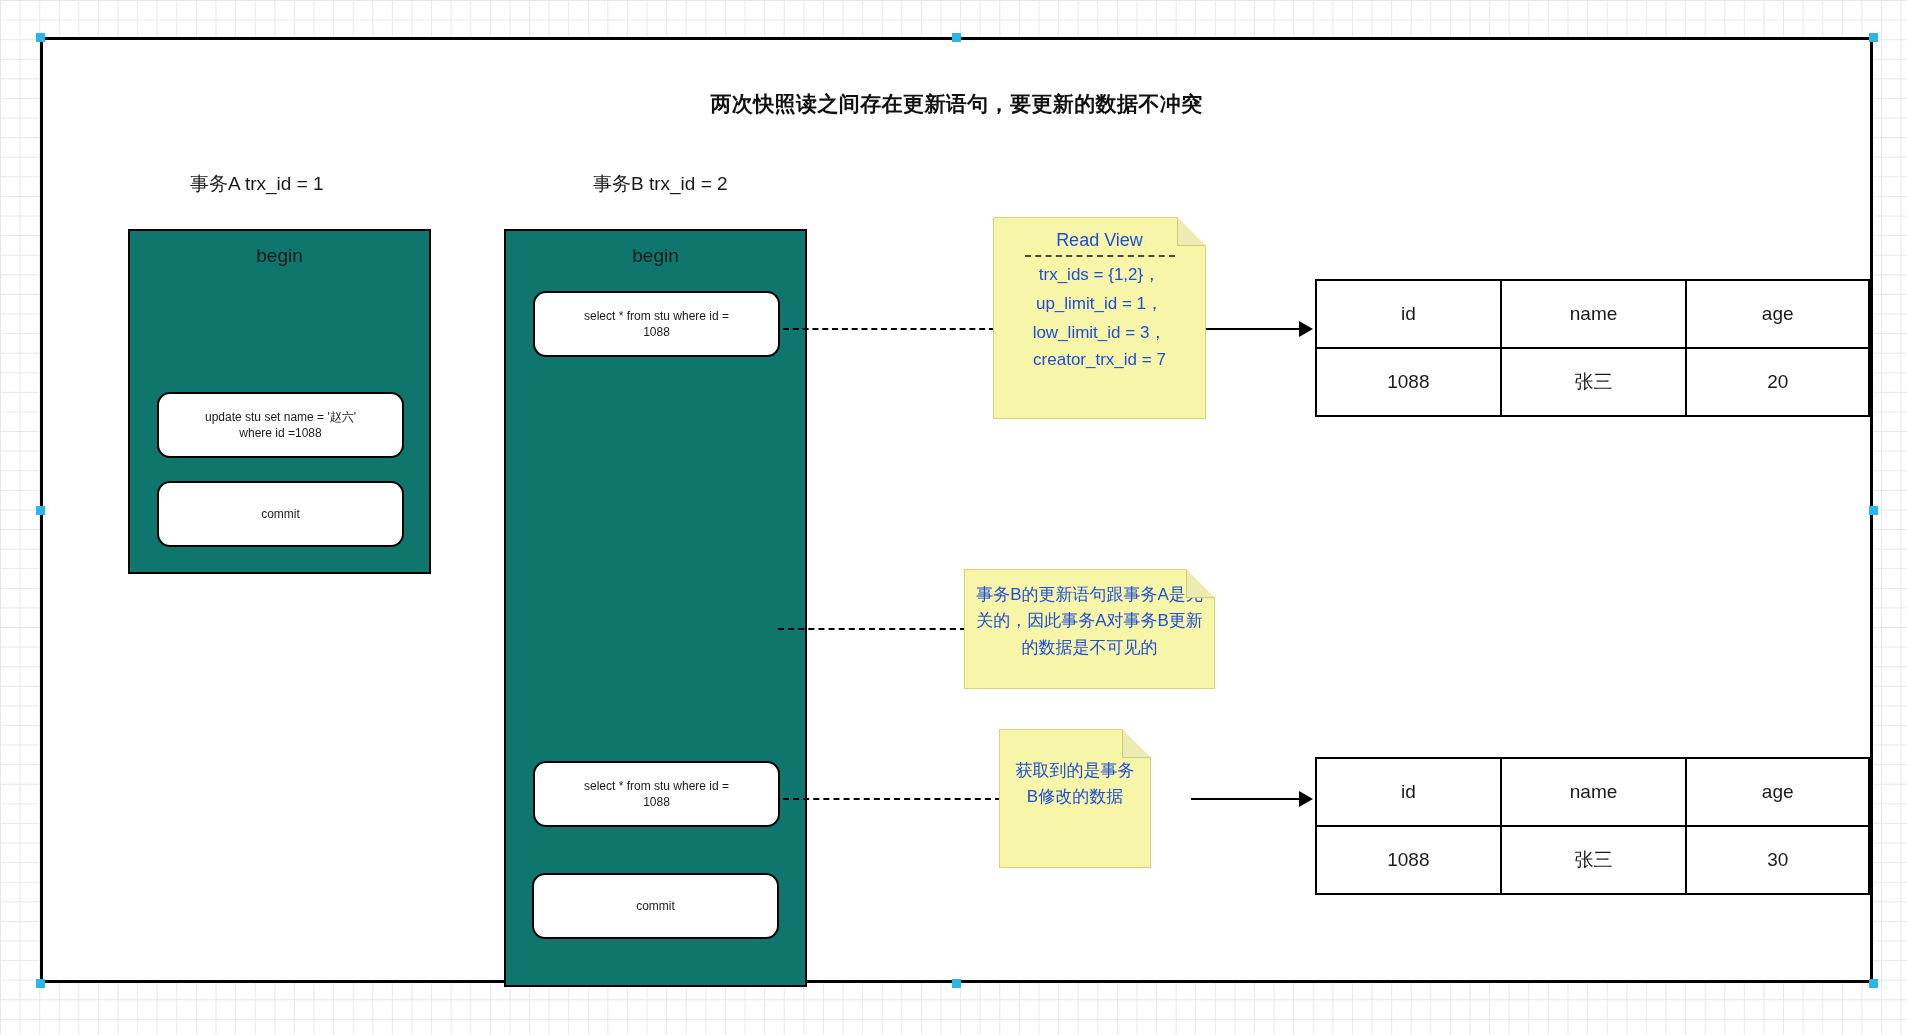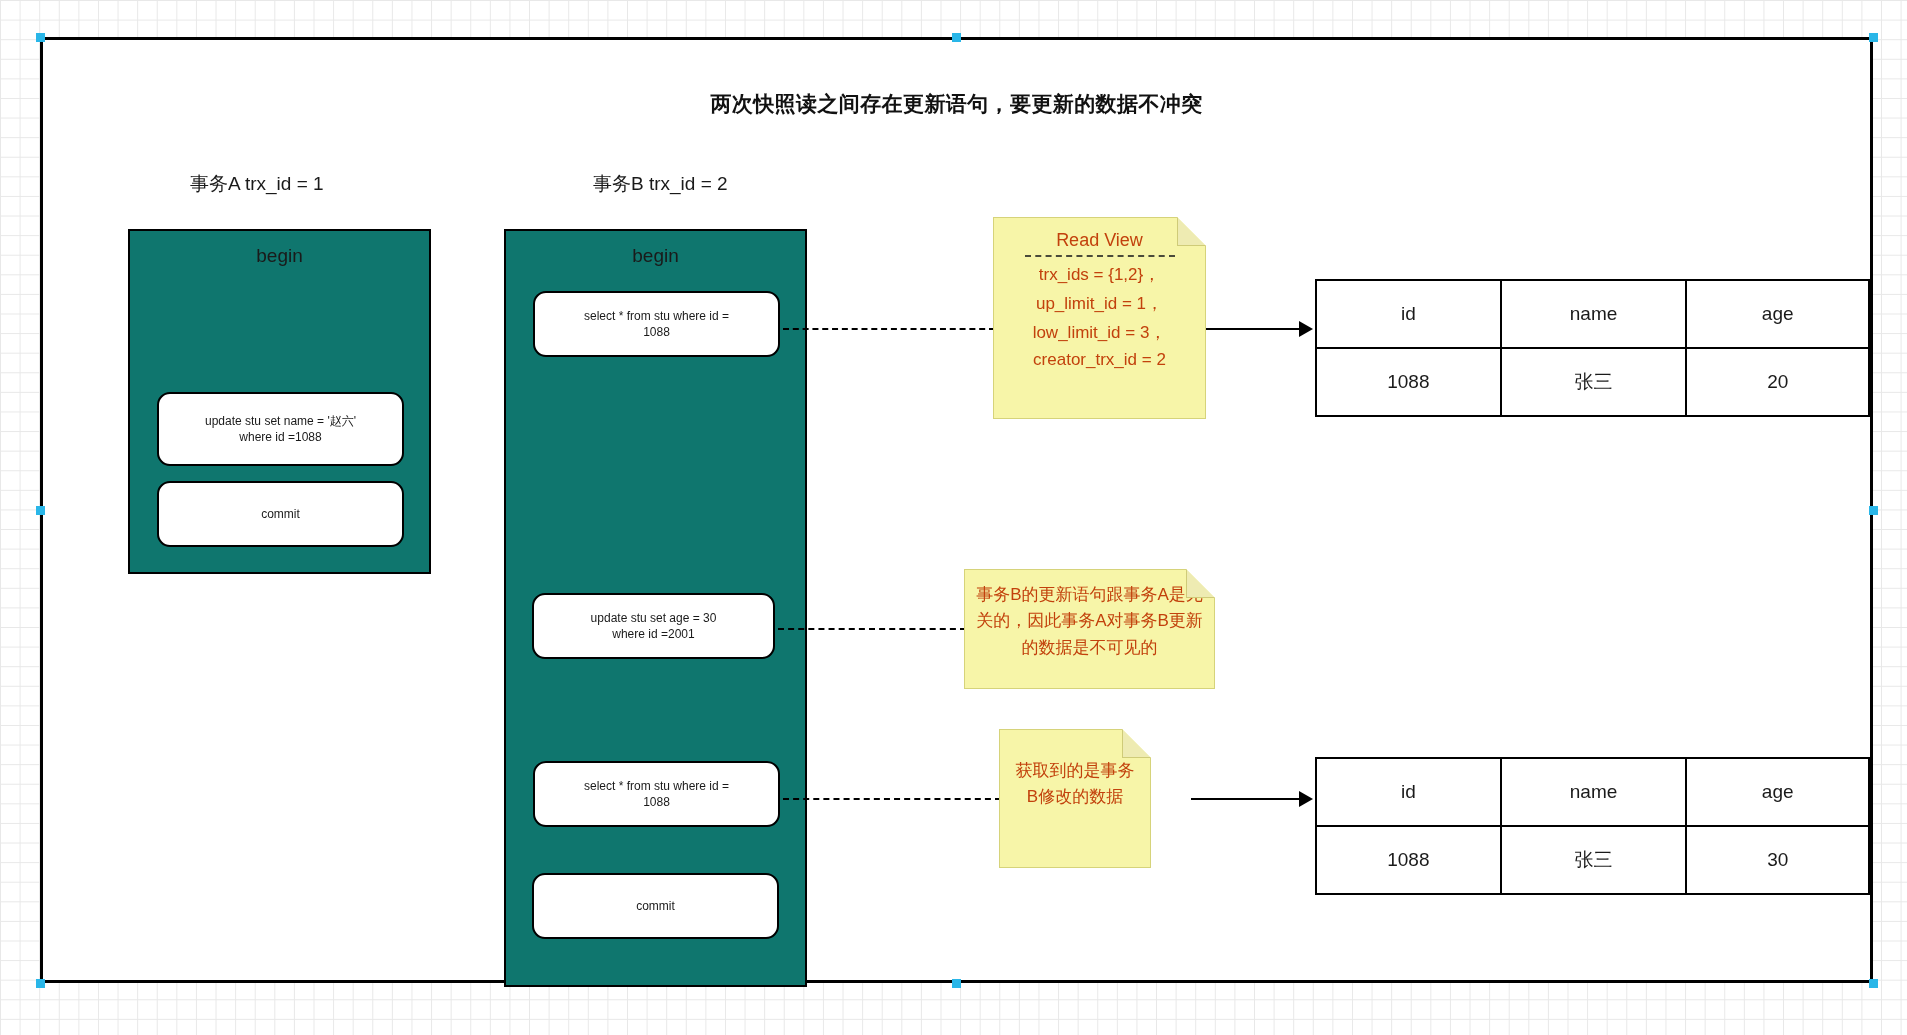--- a/index.html
+++ b/index.html
@@ -93,36 +93,36 @@
     border-radius: 13px;
     box-sizing: border-box;
     display: flex;
     align-items: center;
     justify-content: center;
     text-align: center;
     font-size: 12px;
     line-height: 1.35;
     padding: 0 6px;
   }
-  #txn-a-update { left: 114px; top: 352px; width: 247px; height: 74px; }
+  #txn-a-update { left: 114px; top: 352px; width: 247px; height: 66px; }
   #txn-a-commit { left: 114px; top: 441px; width: 247px; height: 66px; }
 
   #txn-b-select1 { left: 490px; top: 251px; width: 247px; height: 66px; }
   #txn-b-update  { left: 489px; top: 553px; width: 243px; height: 66px; }
   #txn-b-select2 { left: 490px; top: 721px; width: 247px; height: 66px; }
   #txn-b-commit  { left: 489px; top: 833px; width: 247px; height: 66px; }
 
   
   .note {
     position: absolute;
     background: #f7f5a8;
     border: 1px solid #d6d37a;
     box-sizing: border-box;
     font-size: 17px;
-    color: #c2410c;
+    color: #1d4ed8;
   }
   .note .fold {
     position: absolute;
     right: -1px;
     top: -1px;
     width: 28px;
     height: 28px;
     background: #eeebb2;
     border-left: 1px solid #cfcb78;
     border-bottom: 1px solid #cfcb78;
@@ -246,21 +246,20 @@
   <div class="txn-box" id="txn-a-box">
     <div class="begin-label">begin</div>
   </div>
   <div class="stmt-box" id="txn-a-update">update stu set name = '赵六'<br>where id =1088</div>
   <div class="stmt-box" id="txn-a-commit">commit</div>
 
   <div class="txn-box" id="txn-b-box">
     <div class="begin-label">begin</div>
   </div>
   <div class="stmt-box" id="txn-b-select1">select * from stu where id =<br>1088</div>
-  <div class="stmt-box" id="txn-b-update">update stu set age = 30<br>where id =2001</div>
   <div class="stmt-box" id="txn-b-select2">select * from stu where id =<br>1088</div>
   <div class="stmt-box" id="txn-b-commit">commit</div>
 
   <div class="dashed-line" id="conn-1-dash"></div>
   <div class="solid-line" id="conn-1-solid"></div>
   <div class="arrow-head" id="conn-1-arrow"></div>
 
   <div class="dashed-line" id="conn-2-dash"></div>
 
   <div class="dashed-line" id="conn-3-dash"></div>
@@ -268,21 +267,21 @@
   <div class="arrow-head" id="conn-3-arrow"></div>
 
   <div class="note" id="note-readview">
     <div class="fold-mask"></div>
     <div class="fold"></div>
     <div class="rv-title">Read View</div>
     <div class="rv-sep"></div>
     <div class="rv-line">trx_ids = {1,2}，</div>
     <div class="rv-line">up_limit_id = 1，</div>
     <div class="rv-line">low_limit_id = 3，</div>
-    <div class="rv-line">creator_trx_id = 2</div>
+    <div class="rv-line">creator_trx_id = 7</div>
   </div>
 
   <div class="note" id="note-unrelated">
     <div class="fold-mask"></div>
     <div class="fold"></div>
     <span>事务B的更新语句跟事务A是无关的，因此事务A对事务B更新的数据是不可见的</span>
   </div>
 
   <div class="note" id="note-modified">
     <div class="fold-mask"></div>

